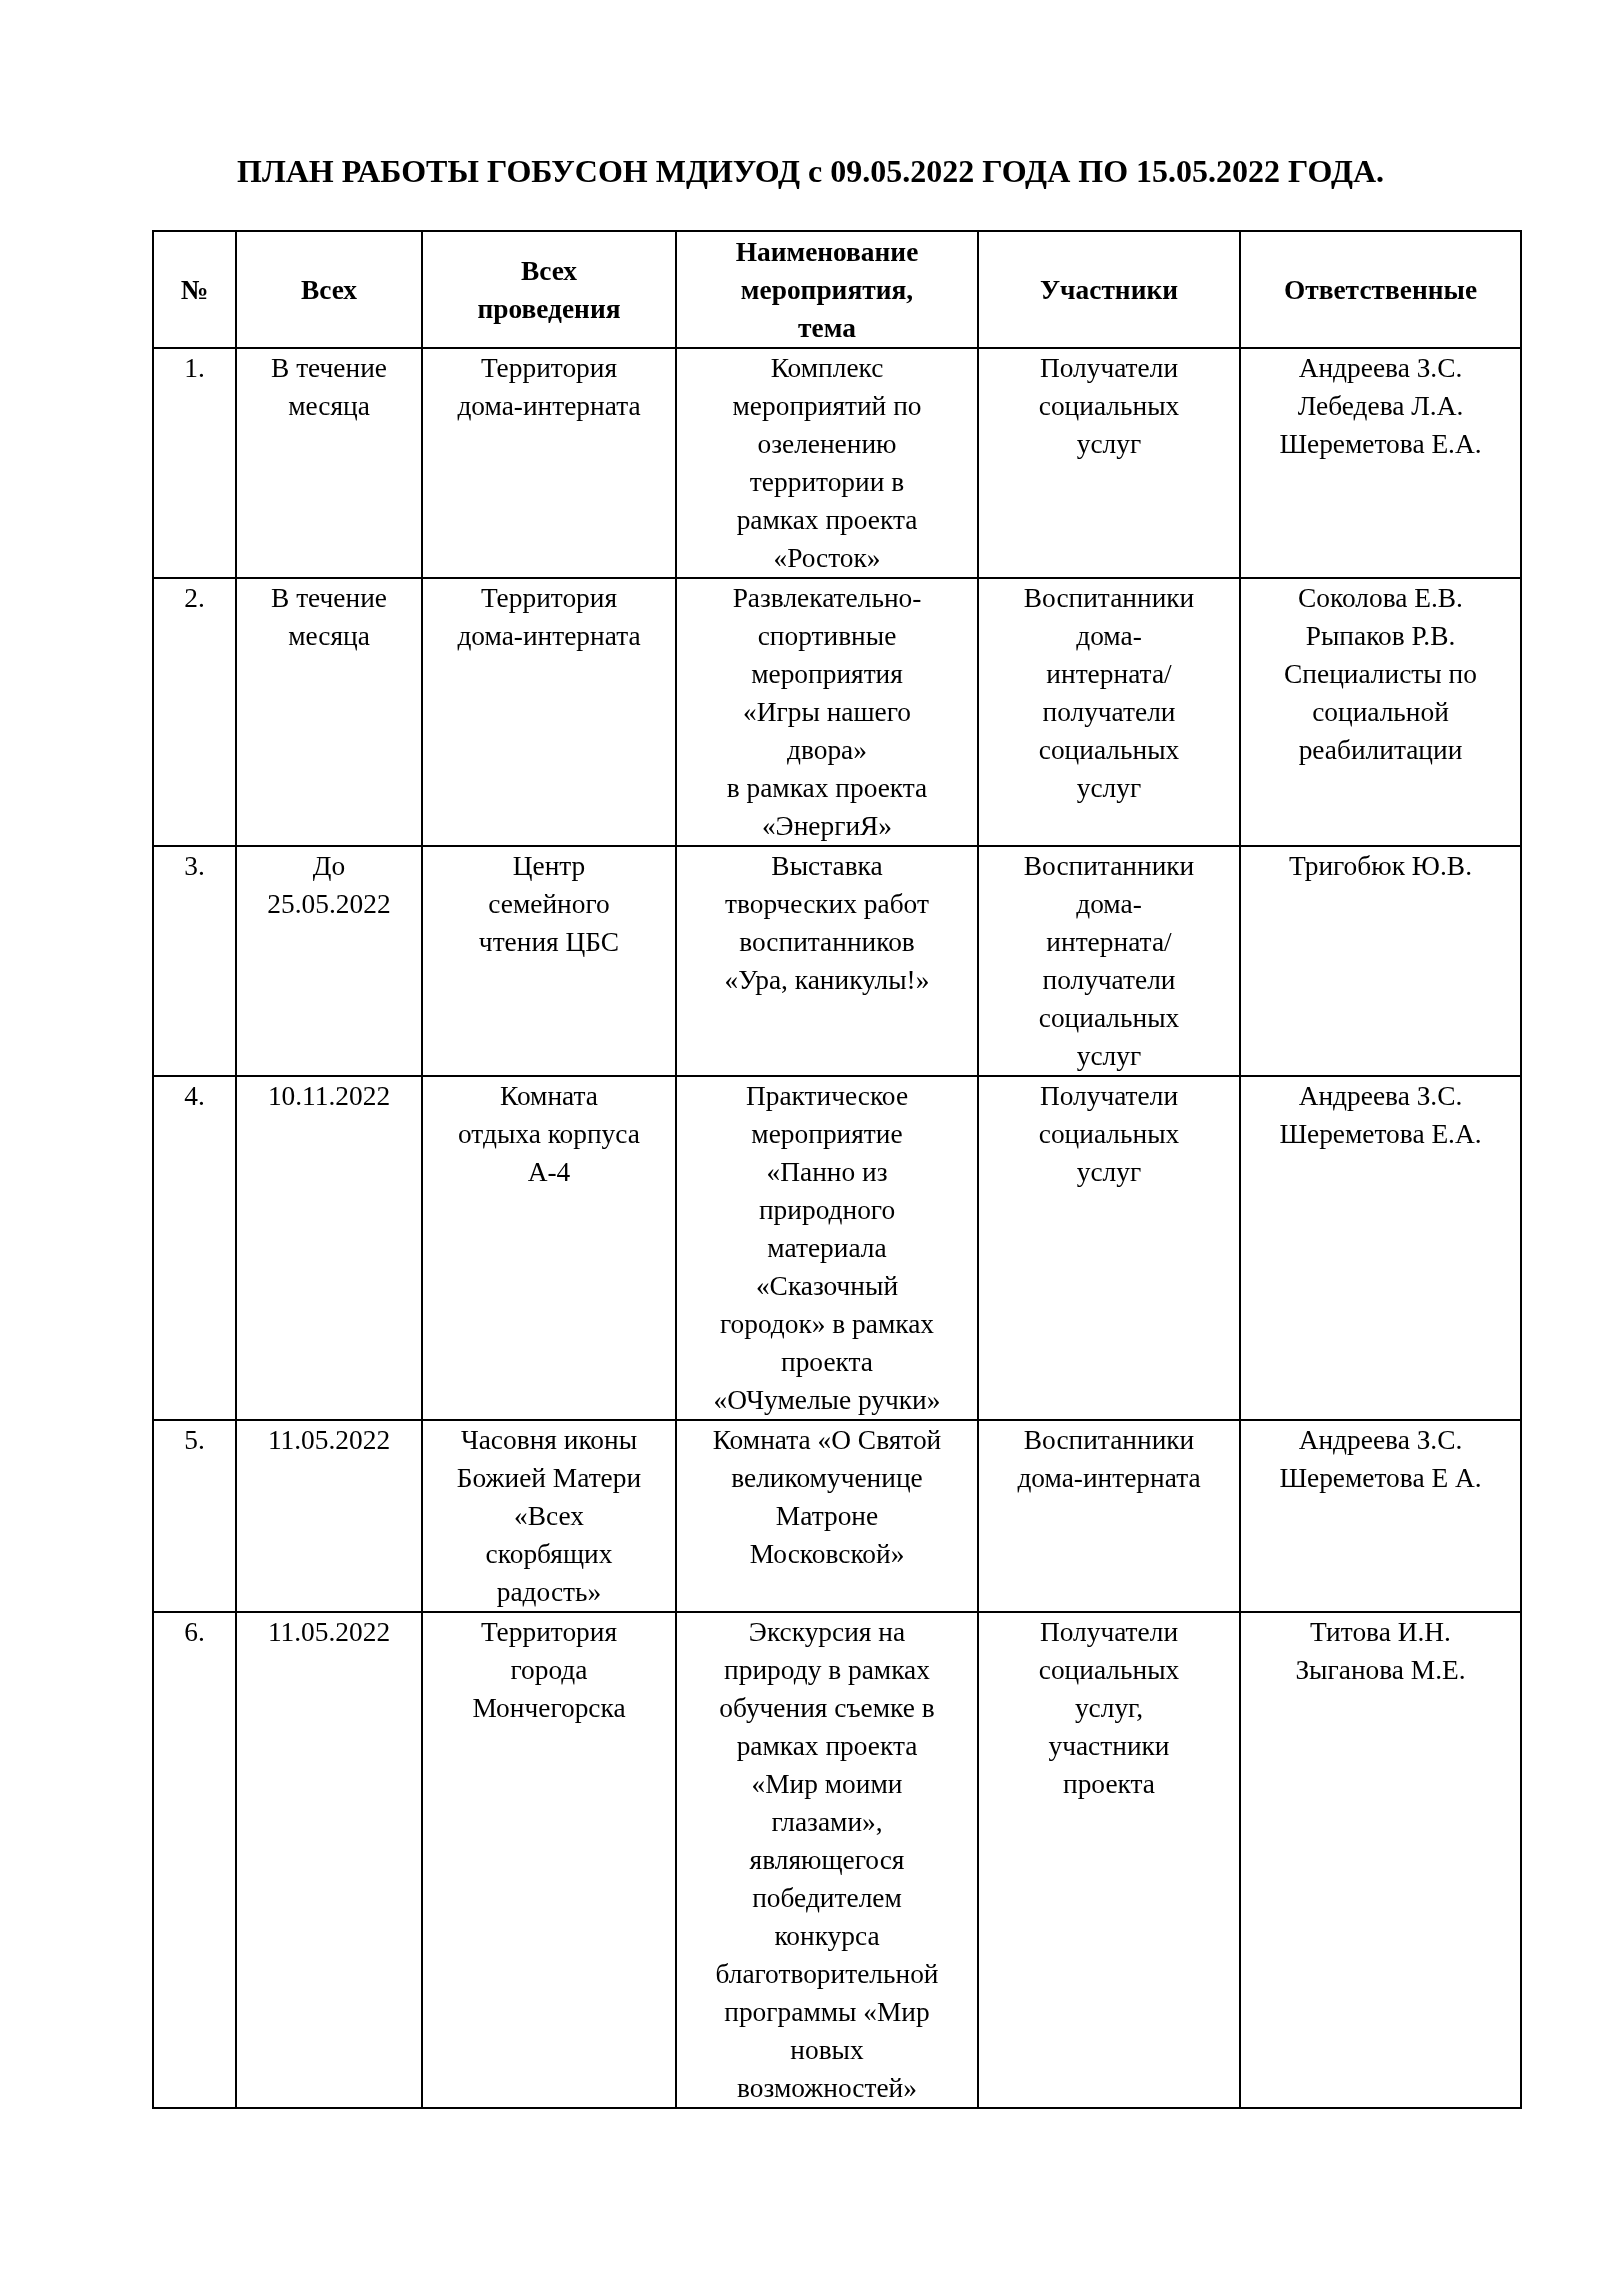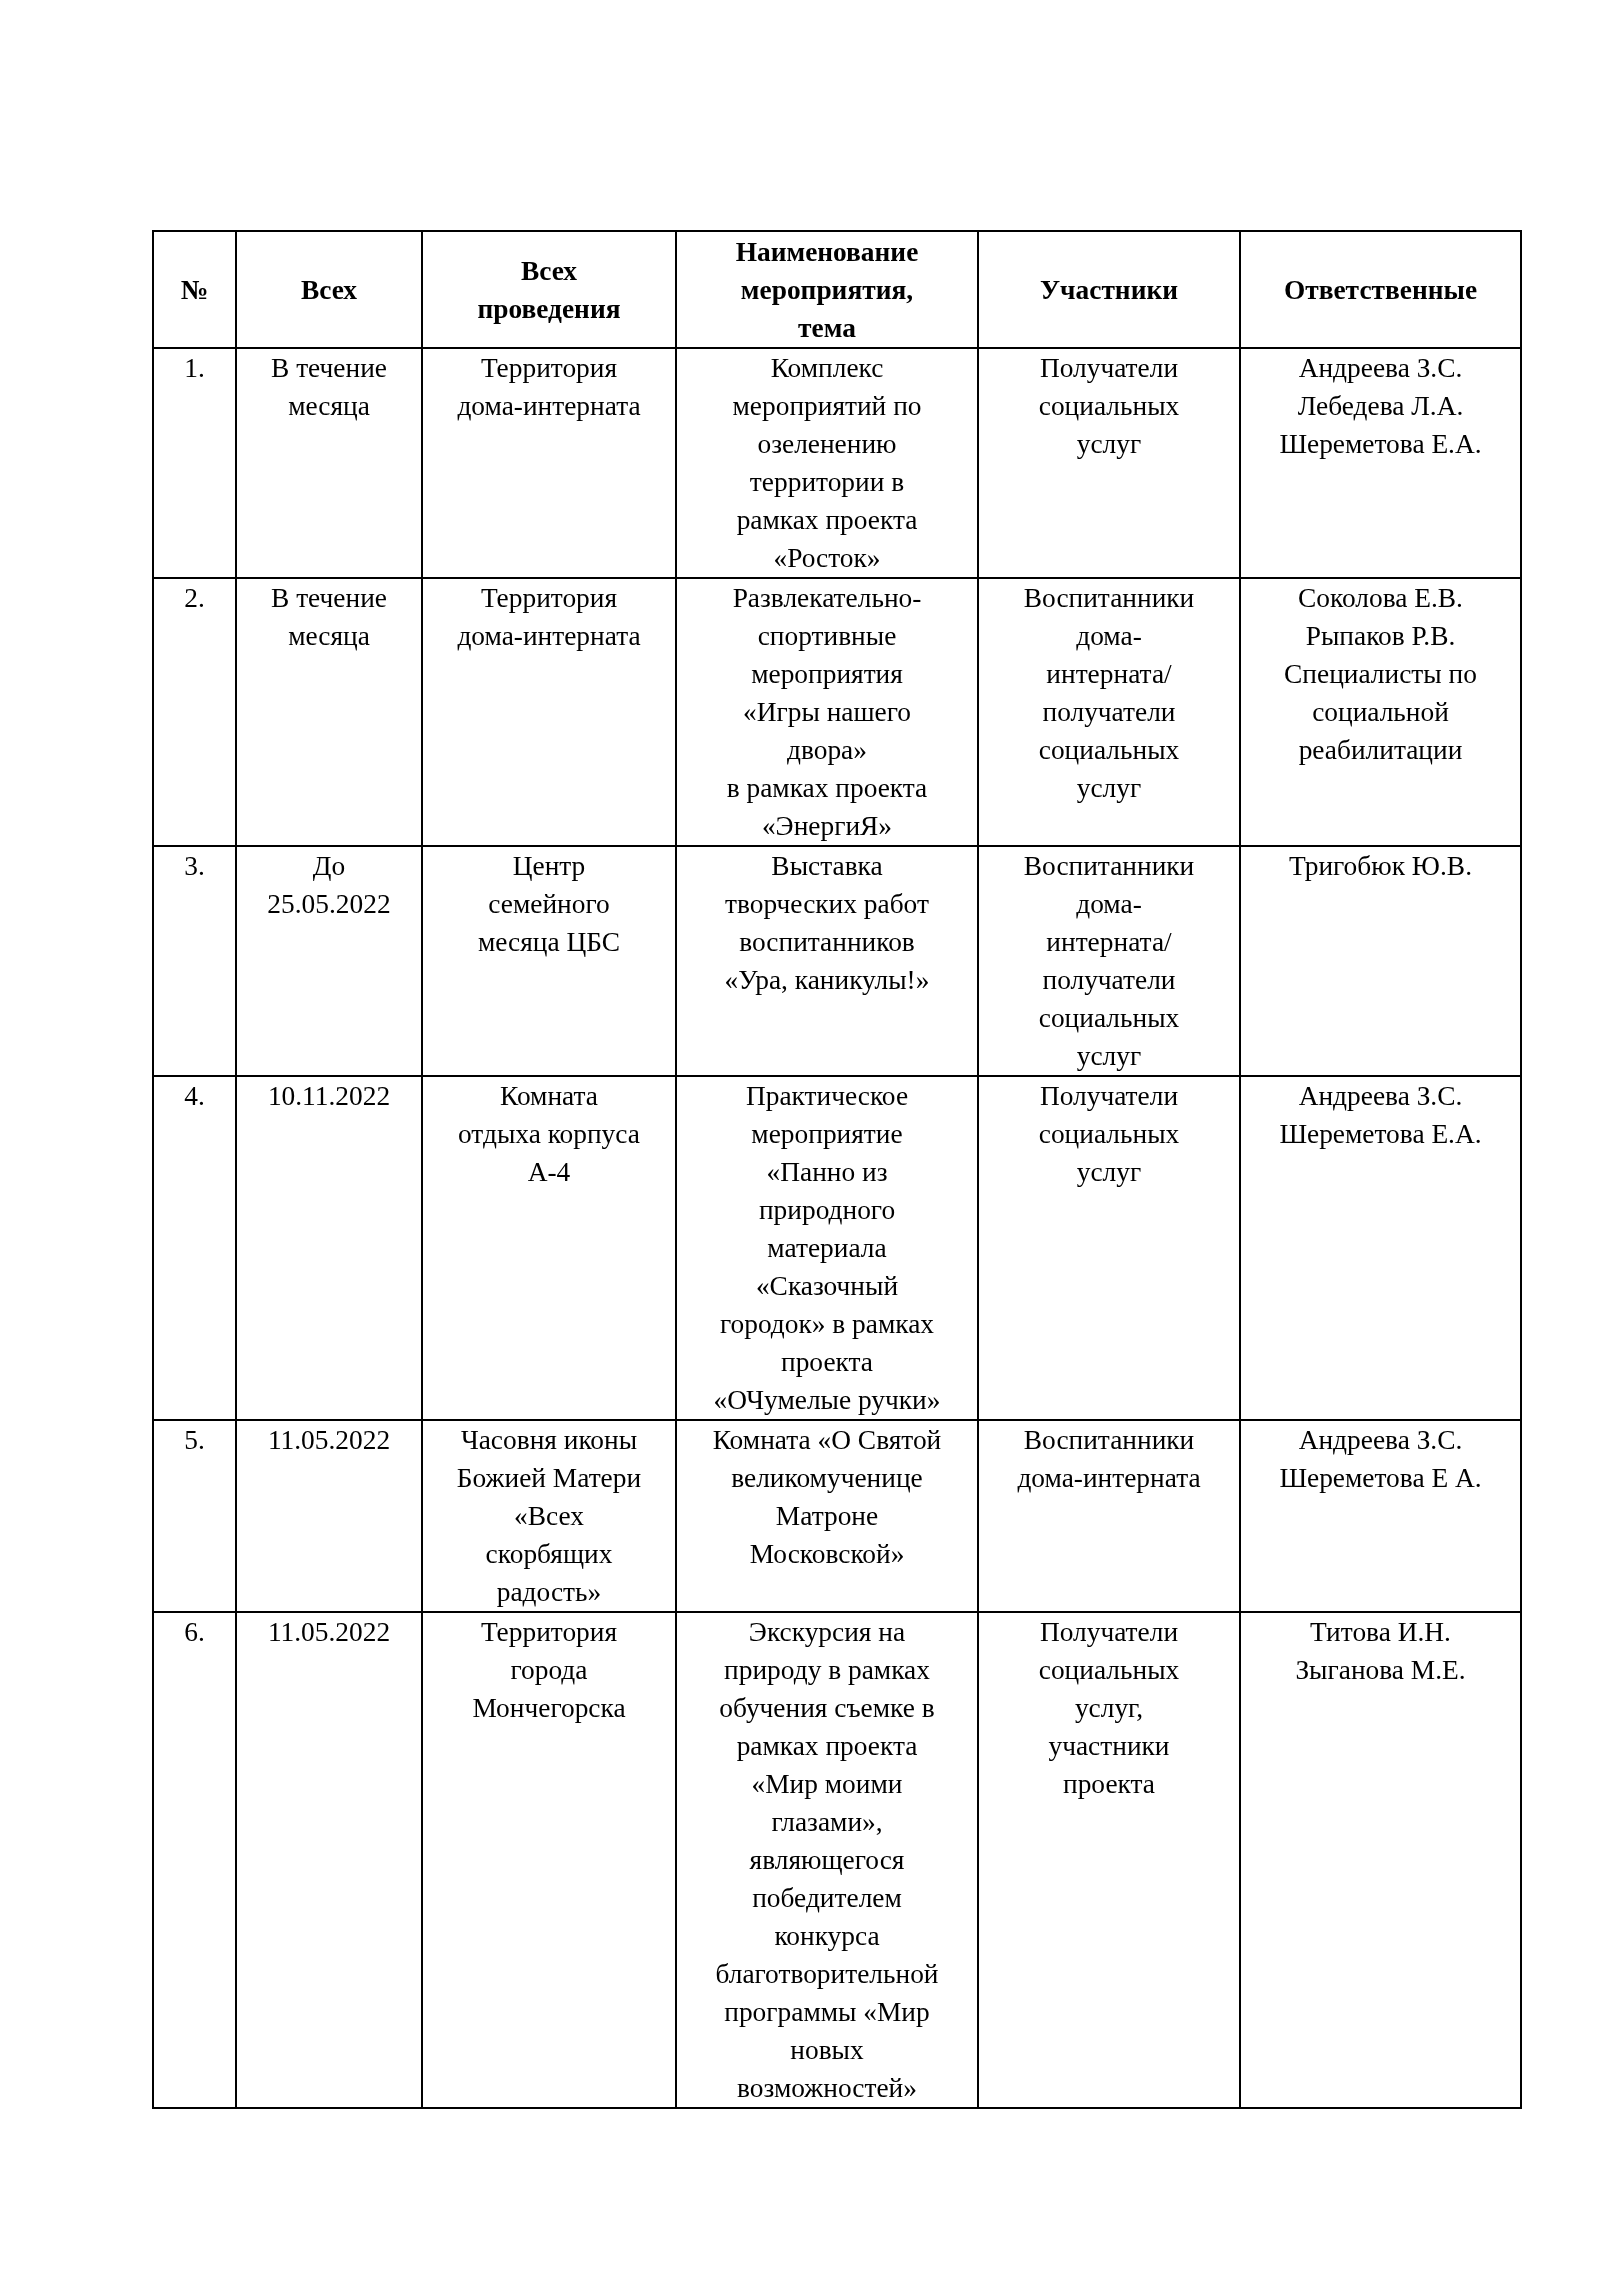--- a/index.html
+++ b/index.html
@@ -55,20 +55,21 @@
     font-weight: normal;
     vertical-align: top;
   }
   td.cell-num { text-align: center; }
 </style>
 </head>
 <body>
 
 <div class="page">
 
+  <div class="doc-title">ПЛАН РАБОТЫ ГОБУСОН МДИУОД с 09.05.2022 ГОДА ПО 15.05.2022 ГОДА.</div>
 
   <table class="plan-table">
     <colgroup>
       <col style="width:83px">
       <col style="width:186px">
       <col style="width:254px">
       <col style="width:302px">
       <col style="width:262px">
       <col style="width:281px">
     </colgroup>
@@ -129,21 +130,21 @@
 Специалисты по
 социальной
 реабилитации</td>
       </tr>
       <tr>
         <td class="cell-num">3.</td>
         <td>До
 25.05.2022</td>
         <td>Центр
 семейного
-месяца ЦБС</td>
+чтения ЦБС</td>
         <td>Выставка
 творческих работ
 воспитанников
 «Ура, каникулы!»</td>
         <td>Воспитанники
 дома-
 интерната/
 получатели
 социальных
 услуг</td>

